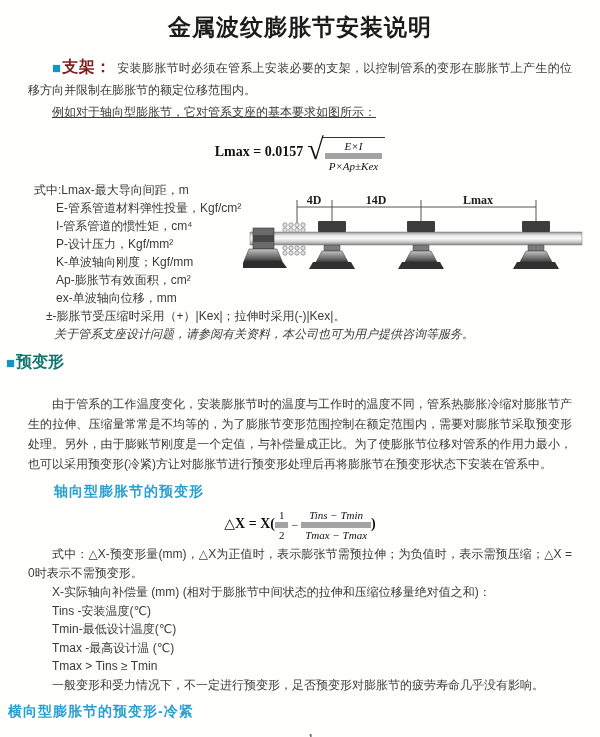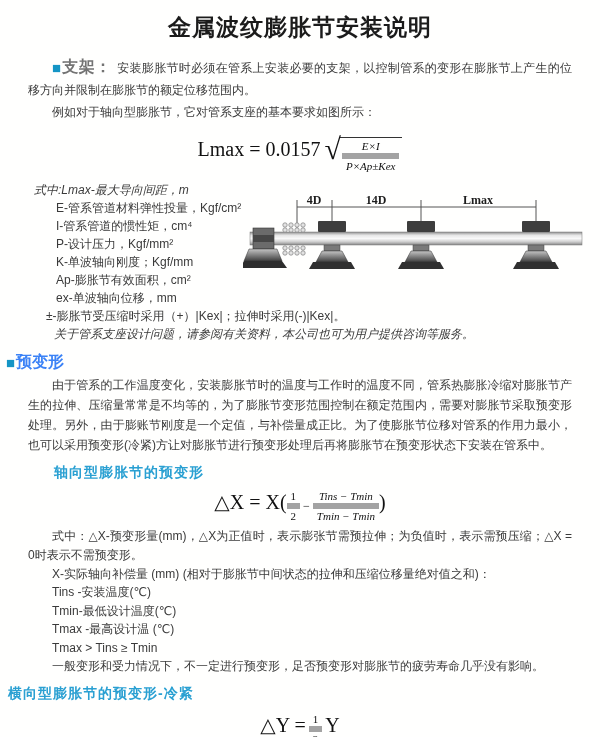--- a/index.html
+++ b/index.html
@@ -17,59 +17,59 @@
     padding-top: 12px;
     text-align: center;
     font-size: 23px;
     font-weight: bold;
     color: #1b1b1b;
     letter-spacing: 1px;
   }
   .content { padding: 0 28px; }
   .para { margin: 0; line-height: 22px; text-align: justify; }
   .intro { margin-top: 13px; text-indent: 2em; }
-  .example { text-indent: 2em; }
+  .example { text-indent: 2em; text-decoration: underline; }
   .sec-marker {
     color: #1595c5; font-size: 15px; font-weight: bold;
     margin-right: 1px; vertical-align: -1px;
   }
-  .sec-title-inline { color: #737373; font-size: 16px; font-weight: bold; margin-right: 6px; }
+  .sec-title-inline { color: #7f1d1d; font-size: 16px; font-weight: bold; margin-right: 6px; }
   .sec-head2 { margin: 9px 0 2px -22px; line-height: 20px; }
-  .sec-head2 .label { color: #3b82f6; font-size: 16px; font-weight: bold; }
+  .sec-head2 .label { color: #0f766e; font-size: 16px; font-weight: bold; }
   .sub-head {
     margin: 7px 0 2px 26px;
     color: #2aa0d2; font-size: 14px; font-weight: bold;
     letter-spacing: 1px; line-height: 20px;
   }
   .sub-head2 { margin-left: -20px; }
 
   
   .formula-row { text-align: center; font-family: "Liberation Serif", "DejaVu Serif", serif; color:#111; }
   .f-lmax { margin: 12px 0 6px; }
-  .f-bold { font-weight: normal; font-size: 20px; }
+  .f-bold { font-weight: bold; font-size: 14px; }
   .frac { display: inline-block; vertical-align: middle; text-align: center; line-height: 1.1; font-size: 11px; }
   .frac .num { display: block; border-bottom: 6px solid #a3a3a3; padding: 0 4px 1px; }
   .frac .den { display: block; padding: 1px 4px 0; }
   .ital { font-style: italic; }
   .sqrt { display: inline-flex; align-items: flex-start; margin-left: 4px; vertical-align: middle; }
   .sqrt-sign { font-size: 30px; line-height: 1; font-weight: 400; margin-right: -2px; transform: translateY(-1px); }
   .sqrt-body { border-top: 1.5px solid #333; padding: 2px 3px 0; margin-top: 2px; }
   .f-dx { margin: 8px 0 4px; }
   .f-dy { margin: 10px 0 6px; }
   .op { margin: 0 3px; vertical-align: middle; }
 
   
   .def-list { margin-top: 9px; line-height: 18px; }
   .def-row { white-space: nowrap; }
-  .ind0 { margin-left: 6px; font-style: italic; }
+  .ind0 { margin-left: 6px; }
   .ind1 { margin-left: 28px; }
   .ind2 { margin-left: 18px; }
   .ind3 { margin-left: 26px; font-style: italic; }
 
-  .preform-body { margin-top: 2px; line-height: 20px; text-indent: 2em; }
+  .preform-body { margin-top: 21px; line-height: 20px; text-indent: 2em; }
   .explain { margin-top: 4px; line-height: 19px; text-indent: 2em; text-align: justify; }
   .axial-list { line-height: 18.5px; }
   .axial-list .row { margin-left: 24px; }
 
   
   .diagram { position: absolute; left: 243px; top: 192px; width: 350px; height: 95px; }
 </style>
 </head>
 <body>
 
@@ -104,21 +104,21 @@
     </div>
 
     <div class="sec-head2">
       <span class="sec-marker">■</span><span class="label">预变形</span>
     </div>
     <p class="para preform-body">由于管系的工作温度变化，安装膨胀节时的温度与工作时的温度不同，管系热膨胀冷缩对膨胀节产生的拉伸、压缩量常常是不均等的，为了膨胀节变形范围控制在额定范围内，需要对膨胀节采取预变形处理。另外，由于膨账节刚度是一个定值，与补偿量成正比。为了使膨胀节位移对管系的作用力最小，也可以采用预变形(冷紧)方让对膨胀节进行预变形处理后再将膨胀节在预变形状态下安装在管系中。</p>
 
     <div class="sub-head">轴向型膨胀节的预变形</div>
 
     <div class="formula-row f-dx">
-      <span class="f-bold">△X = X(</span><span class="frac"><span class="num">1</span><span class="den">2</span></span><span class="op">−</span><span class="frac ital"><span class="num">Tins − Tmin</span><span class="den">Tmin − Tmin</span></span><span class="f-bold">)</span>
+      <span class="f-bold">△X = X(</span><span class="frac"><span class="num">1</span><span class="den">2</span></span><span class="op">−</span><span class="frac ital"><span class="num">Tins − Tmin</span><span class="den">Tmax − Tmax</span></span><span class="f-bold">)</span>
     </div>
 
     <p class="para explain">式中：△X-预变形量(mm)，△X为正值时，表示膨张节需预拉伸；为负值时，表示需预压缩；△X = 0时表示不需预变形。</p>
 
     <div class="axial-list">
       <div class="row">X-实际轴向补偿量 (mm) (相对于膨胀节中间状态的拉伸和压缩位移量绝对值之和)：</div>
       <div class="row">Tins -安装温度(℃)</div>
       <div class="row">Tmin-最低设计温度(℃)</div>
       <div class="row">Tmax -最高设计温 (℃)</div>
       <div class="row">Tmax &gt; Tins ≥ Tmin</div>

